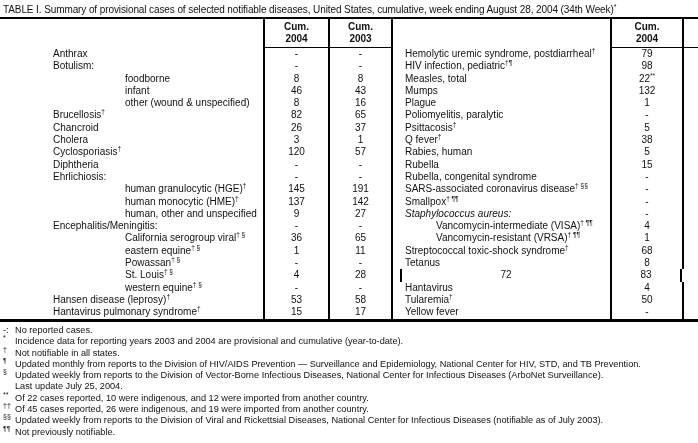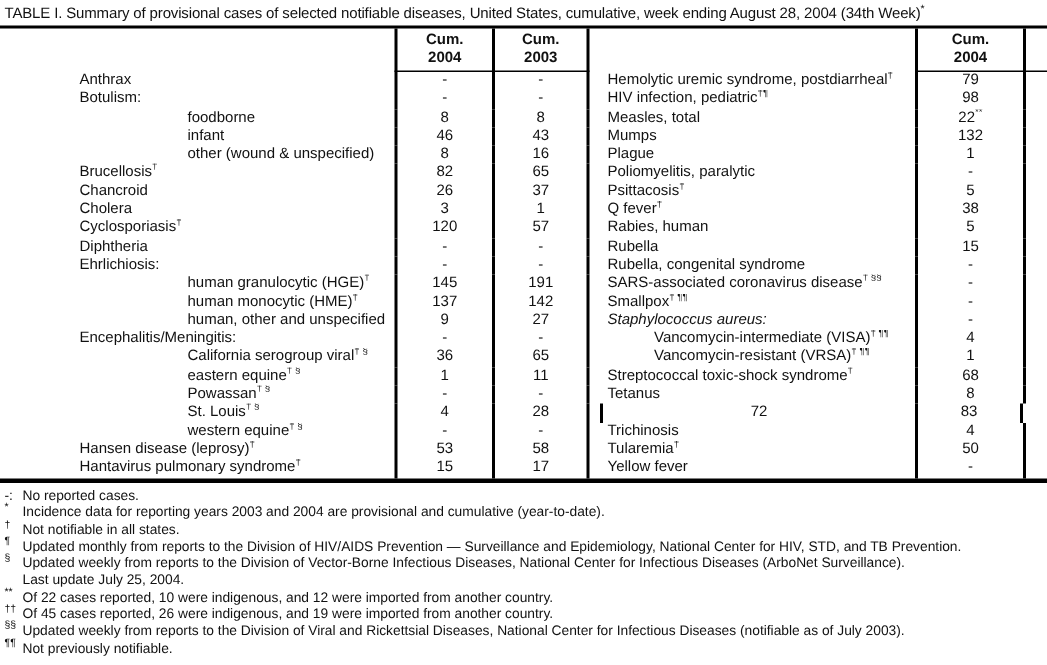--- a/index.html
+++ b/index.html
@@ -266,21 +266,21 @@
         <div class="tr">
           <div class="td name"><span>Tetanus</span></div>
           <div class="td val"><span>8</span></div>
           <div class="td val last"><span>11</span></div>
         </div>
         <div class="tr">
           <div class="td val"><span>72</span></div>
           <div class="td val last"><span>83</span></div>
         </div>
         <div class="tr">
-          <div class="td name"><span>Trichinosis</span></div>
+          <div class="td name"><span>Hantavirus</span></div>
           <div class="td val"><span>4</span></div>
           <div class="td val last"><span>-</span></div>
         </div>
         <div class="tr">
           <div class="td name"><span>Tularemia</span><sup>†</sup></div>
           <div class="td val"><span>50</span></div>
           <div class="td val last"><span>50</span></div>
         </div>
         <div class="tr">
           <div class="td name"><span>Yellow fever</span></div>

